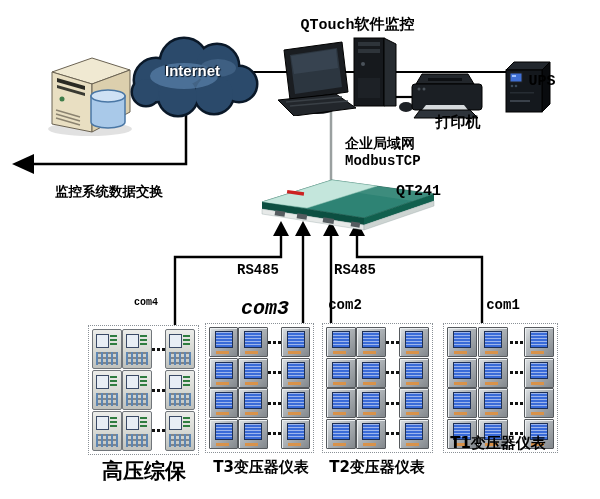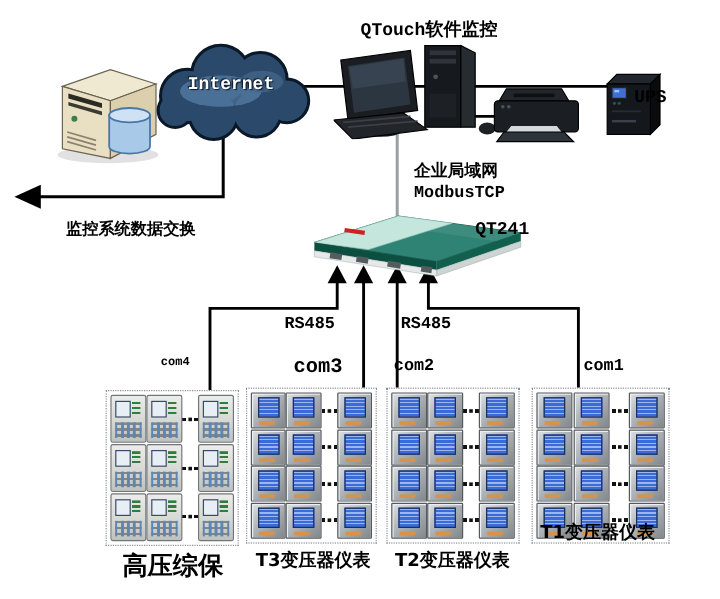--- a/index.html
+++ b/index.html
@@ -15,29 +15,29 @@
   .mono{font-family:"Liberation Mono","DejaVu Sans",monospace;}
   .lbl-qtouch{left:280px;top:17px;width:155px;font-size:15px;}
   .lbl-ups{left:512px;top:40px;width:60px;font-size:15px;margin-top:33px;}
   .lbl-printer{left:418px;top:114px;width:80px;font-size:15px;}
   .lbl-lan{left:345px;top:136px;width:110px;font-size:14px;text-align:left;line-height:17px;}
   .lbl-qt241{left:396px;top:183px;width:60px;font-size:15px;text-align:left;}
   .lbl-opc{left:33px;top:166px;width:152px;font-size:13.5px;line-height:16.5px;}
   .lbl-rs485-left{left:228px;top:262px;width:60px;font-size:14px;}
   .lbl-rs485-right{left:325px;top:262px;width:60px;font-size:14px;}
   .lbl-com4{left:116px;top:297px;width:60px;font-size:10px;}
-  .lbl-com3{left:235px;top:297px;width:60px;font-size:17px;}
+  .lbl-com3{left:235px;top:297px;width:60px;font-size:20px;font-style:italic;}
   .lbl-com2{left:315px;top:297px;width:60px;font-size:14px;}
   .lbl-com1{left:473px;top:297px;width:60px;font-size:14px;}
   .lbl-g0{left:84px;top:459px;width:120px;font-size:21px;}
   .lbl-g1{left:201px;top:459px;width:120px;font-size:15px;}
   .lbl-g2{left:317px;top:459px;width:120px;font-size:15px;}
   .lbl-g3{left:438px;top:435px;width:120px;font-size:15px;text-align:center;}
   .lbl-internet{left:150px;top:62px;width:85px;font-size:15px;color:#fff;
-      font-family:Liberation Mono, monospace;
+      font-family:Liberation Sans, sans-serif;
       text-shadow:1px 1px 1px #0a1828, -1px -1px 1px #0a1828;z-index:3;}
   
   .group-box{position:absolute;border:1px dotted #8a9096;box-sizing:border-box;z-index:2;background:#fff;}
   .box-0{left:88px;top:325px;width:111px;height:130px;}
   .box-1{left:205px;top:323px;width:109px;height:130px;}
   .box-2{left:322px;top:323px;width:111px;height:130px;}
   .box-3{left:443px;top:323px;width:115px;height:130px;}
   .grid{display:flex;flex-direction:column;width:100%;height:100%;padding:3px 2px;box-sizing:border-box;}
   .dev-row{display:flex;flex:1;align-items:center;justify-content:space-between;padding:0 1px;}
   .dots{width:13px;height:0;border-top:3px dotted #111;}
@@ -179,20 +179,21 @@
     <polygon points="111,57 181,33 181,38 111,62" fill="#cdd4d2" stroke="#9aa" stroke-width="0.4"></polygon>
     <rect x="22" y="43" width="10" height="5" fill="#555c60" transform="rotate(9 27 45)"></rect>
     <rect x="44" y="46" width="10" height="5" fill="#555c60" transform="rotate(9 49 48)"></rect>
     <rect x="70" y="50" width="11" height="5" fill="#555c60" transform="rotate(9 75 52)"></rect>
     <rect x="98" y="54" width="9" height="5" fill="#555c60" transform="rotate(9 102 56)"></rect>
   </svg>
 
   <div class="lbl lbl-internet">Internet</div>
   <div class="lbl lbl-qtouch mono">QTouch软件监控</div>
   <div class="lbl lbl-ups mono">UPS</div>
+  <div class="lbl lbl-printer">打印机</div>
   <div class="lbl lbl-lan mono">
     <span>企业局域网</span><br>
     <span>ModbusTCP</span>
   </div>
   <div class="lbl lbl-qt241 mono">QT241</div>
   <div class="lbl lbl-opc">
     <br>
     <span>监控系统数据交换</span>
   </div>
   <div class="lbl lbl-rs485-left mono">RS485</div>

